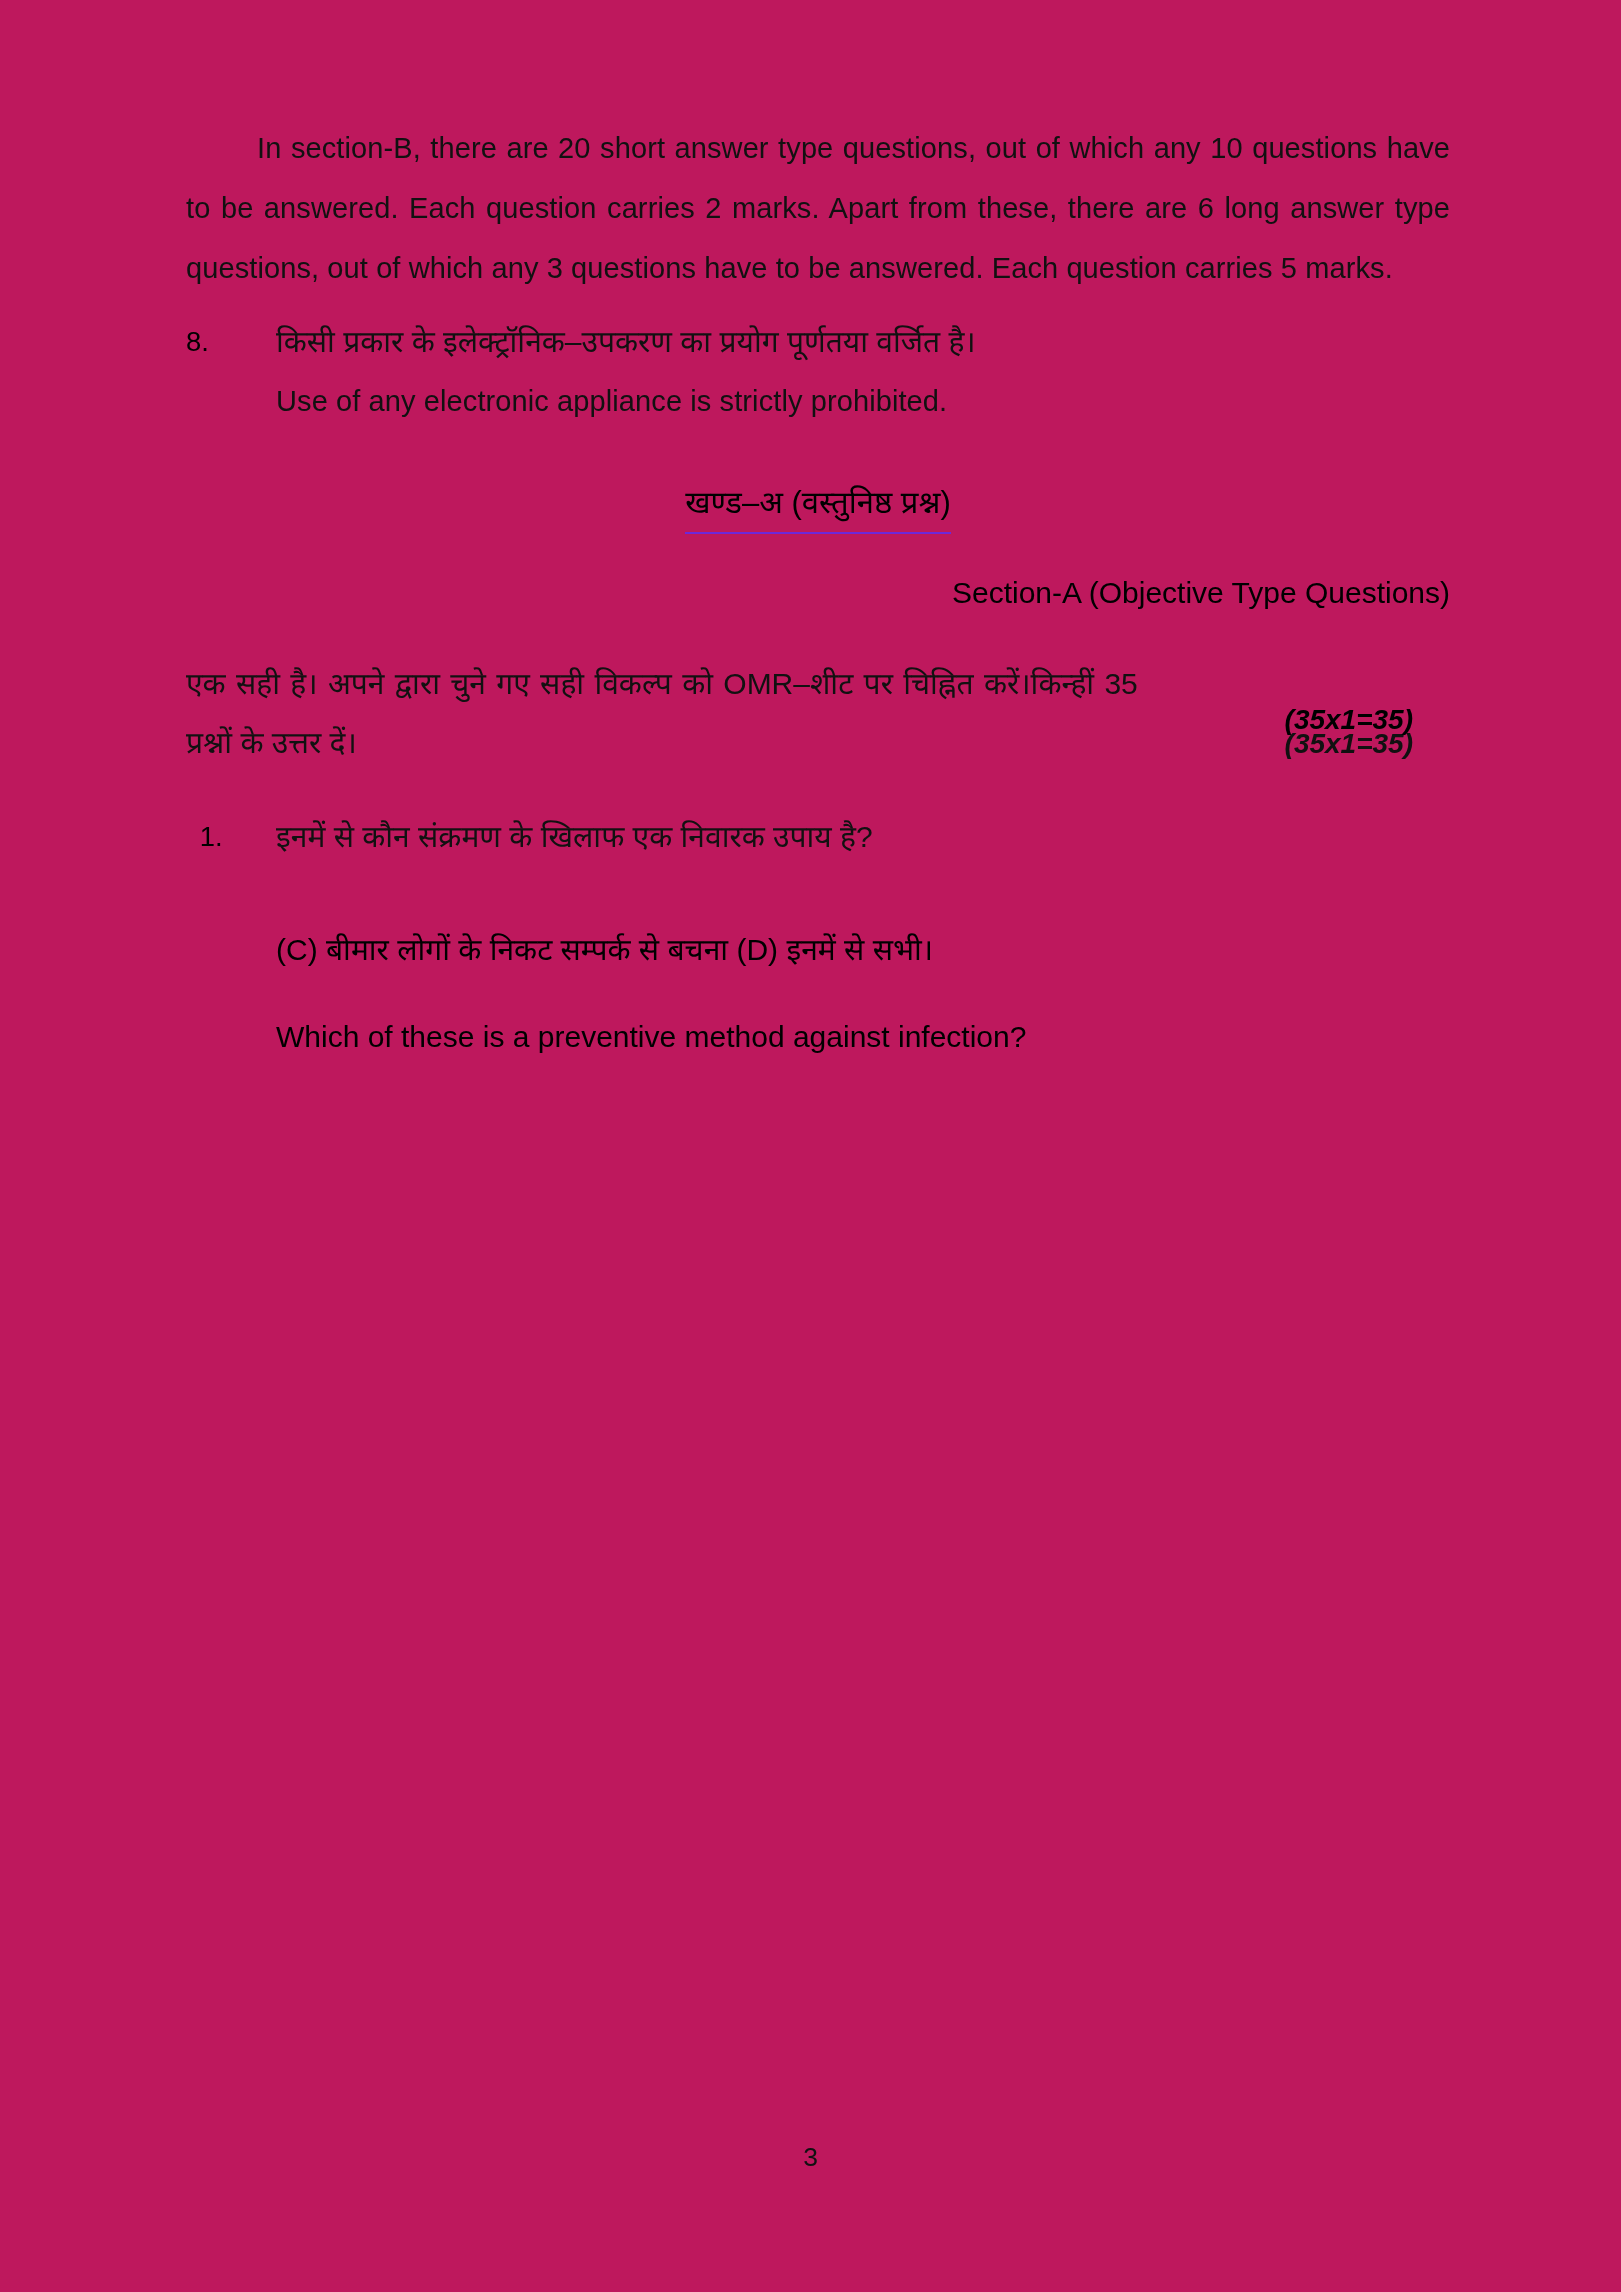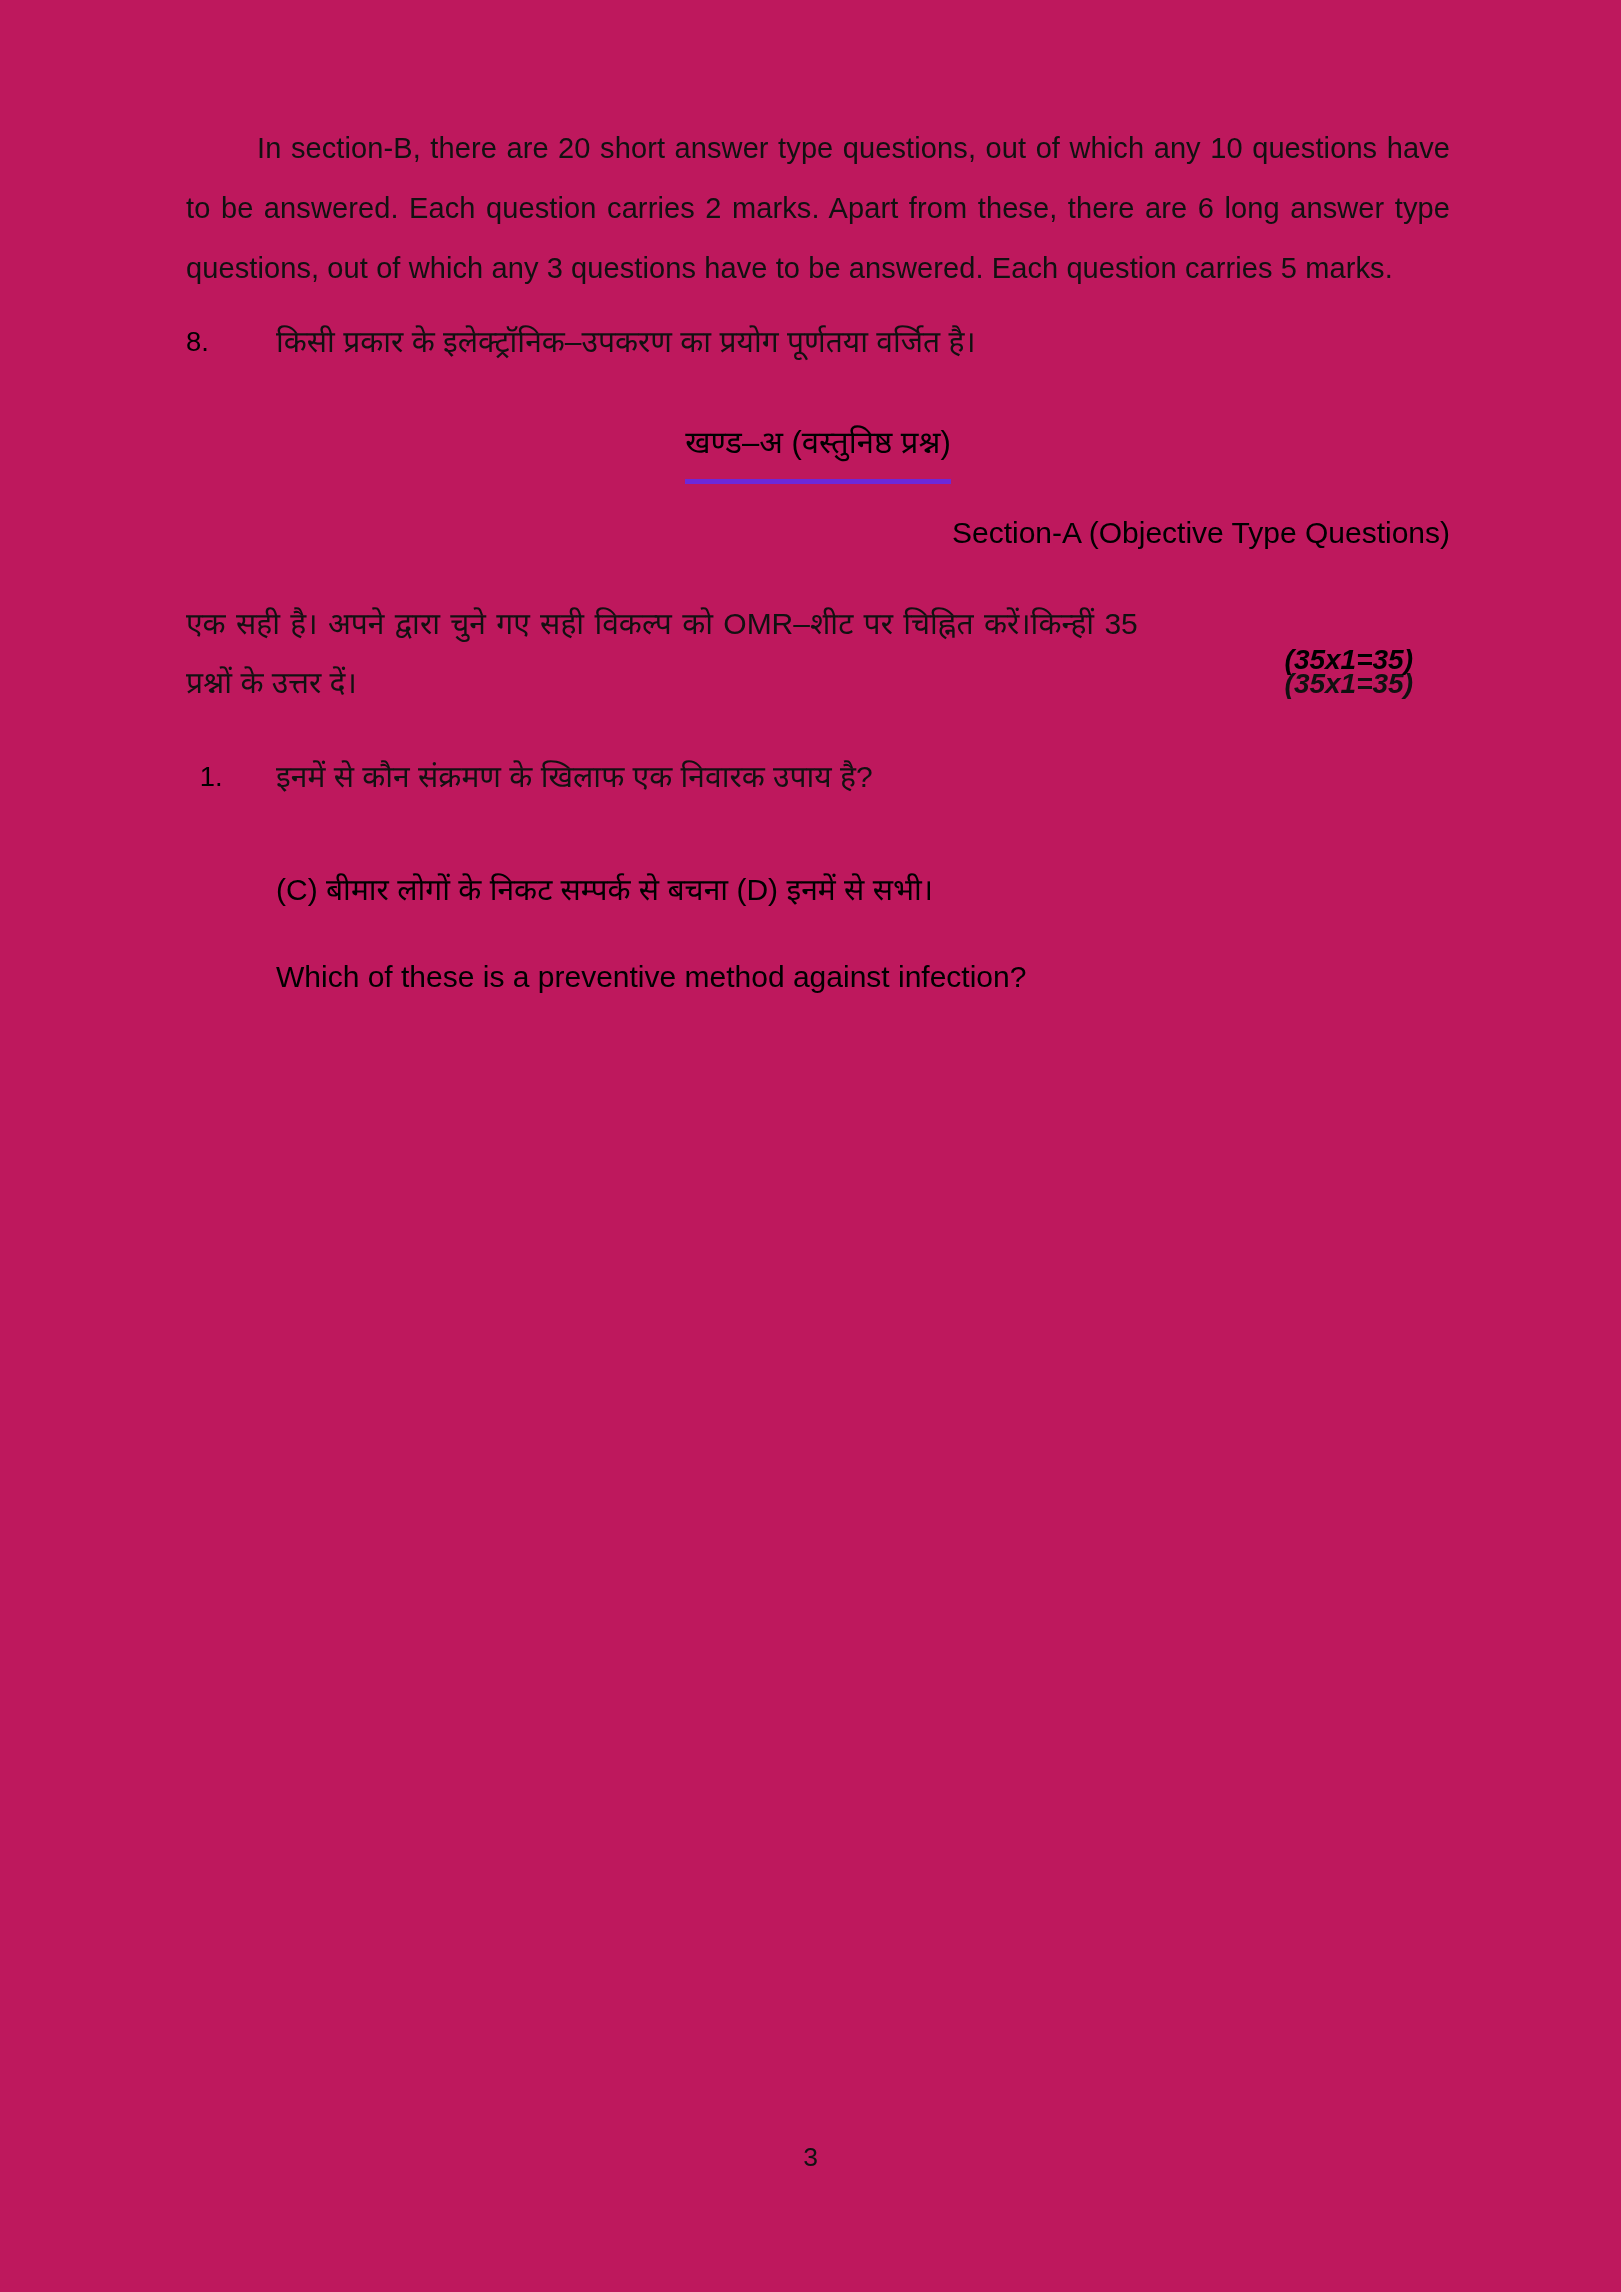--- a/index.html
+++ b/index.html
@@ -78,22 +78,22 @@
 
   
   .heading-hi {
     text-align: center;
     font-family: "Liberation Sans", "DejaVu Sans", sans-serif;
     font-size: 31px;
     line-height: 57px;
     margin: 0;
   }
   .heading-hi span.u {
-    border-bottom: 5px solid #6d28d9;
-    padding-bottom: 19px;
+    border-bottom: 2px solid #6d28d9;
+    padding-bottom: 12px;
   }
   .heading-en {
     text-align: right;
     font-family: "Liberation Sans", sans-serif;
     font-size: 30px;
     line-height: 57px;
     margin: 0;
   }
 
   
@@ -179,20 +179,23 @@
 
     <p class="en-para indent">In section-B, there are 20 short answer type questions, out of which any 10 questions have to be answered. Each question carries 2 marks. Apart from these, there are 6 long answer type questions, out of which any 3 questions have to be answered. Each question carries  5 marks.</p>
 
     <div class="spacer-14"></div>
 
     <div class="num-row">
       <span class="num">8.</span>
       <p class="hi">किसी प्रकार के इलेक्ट्रॉनिक–उपकरण का प्रयोग पूर्णतया वर्जित है।</p>
     </div>
 
+    <div class="num-row">
+      <p class="en-para noindent">Use of any electronic appliance is strictly prohibited.</p>
+    </div>
 
     <div class="spacer-44"></div>
 
     <div class="heading-hi">
       <span class="u">खण्ड–अ (वस्तुनिष्ठ प्रश्न)</span>
     </div>
 
     <div class="spacer-34"></div>
 
     <div class="heading-en">Section-A (Objective Type Questions)</div>

